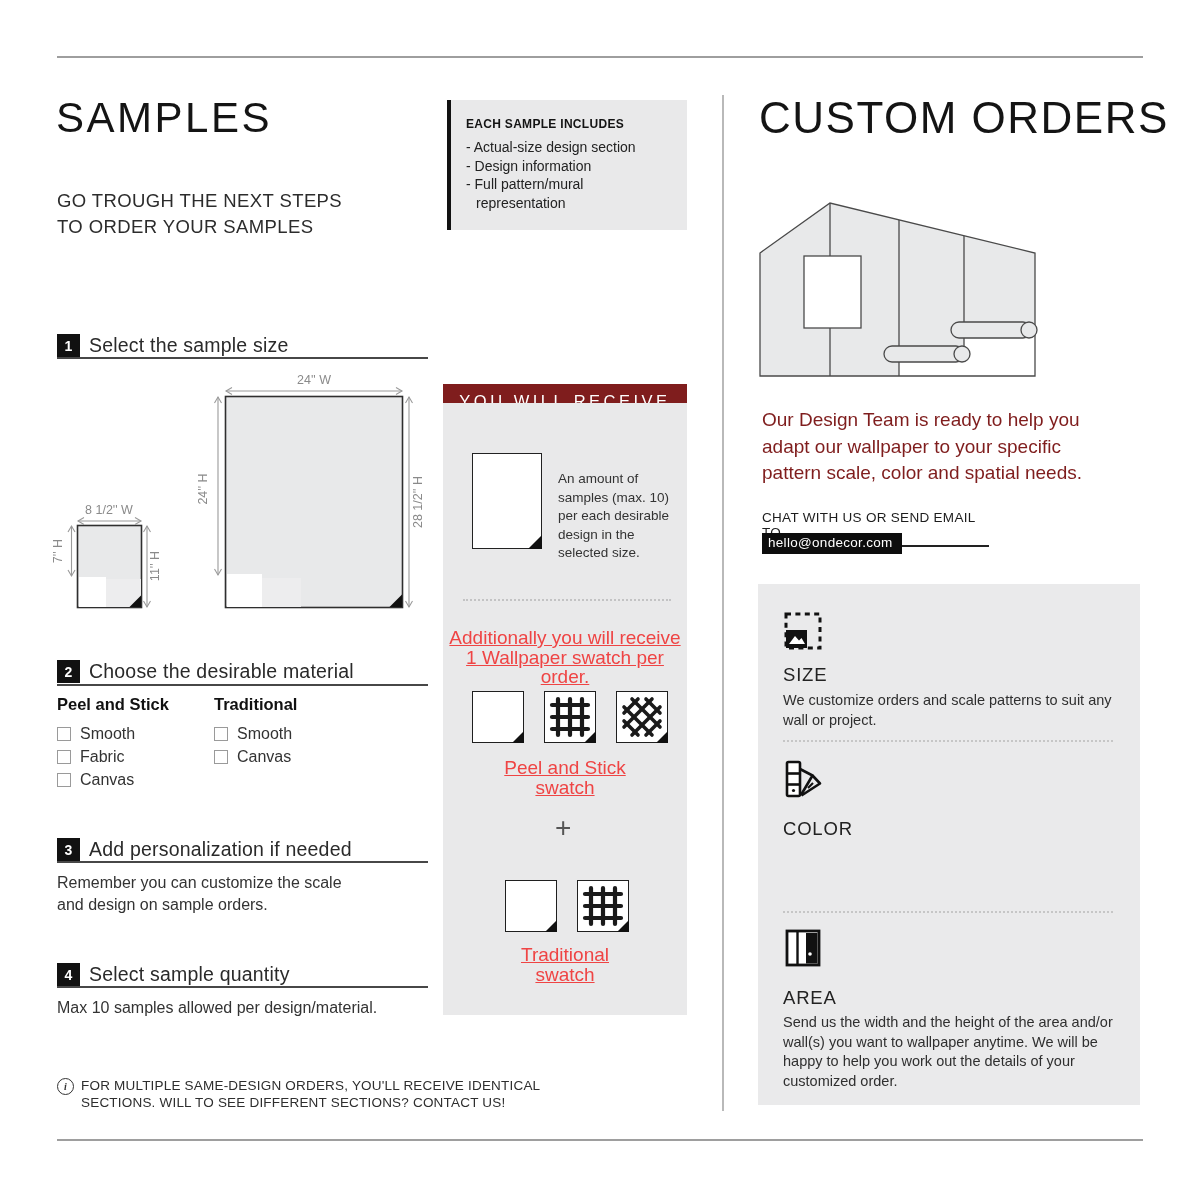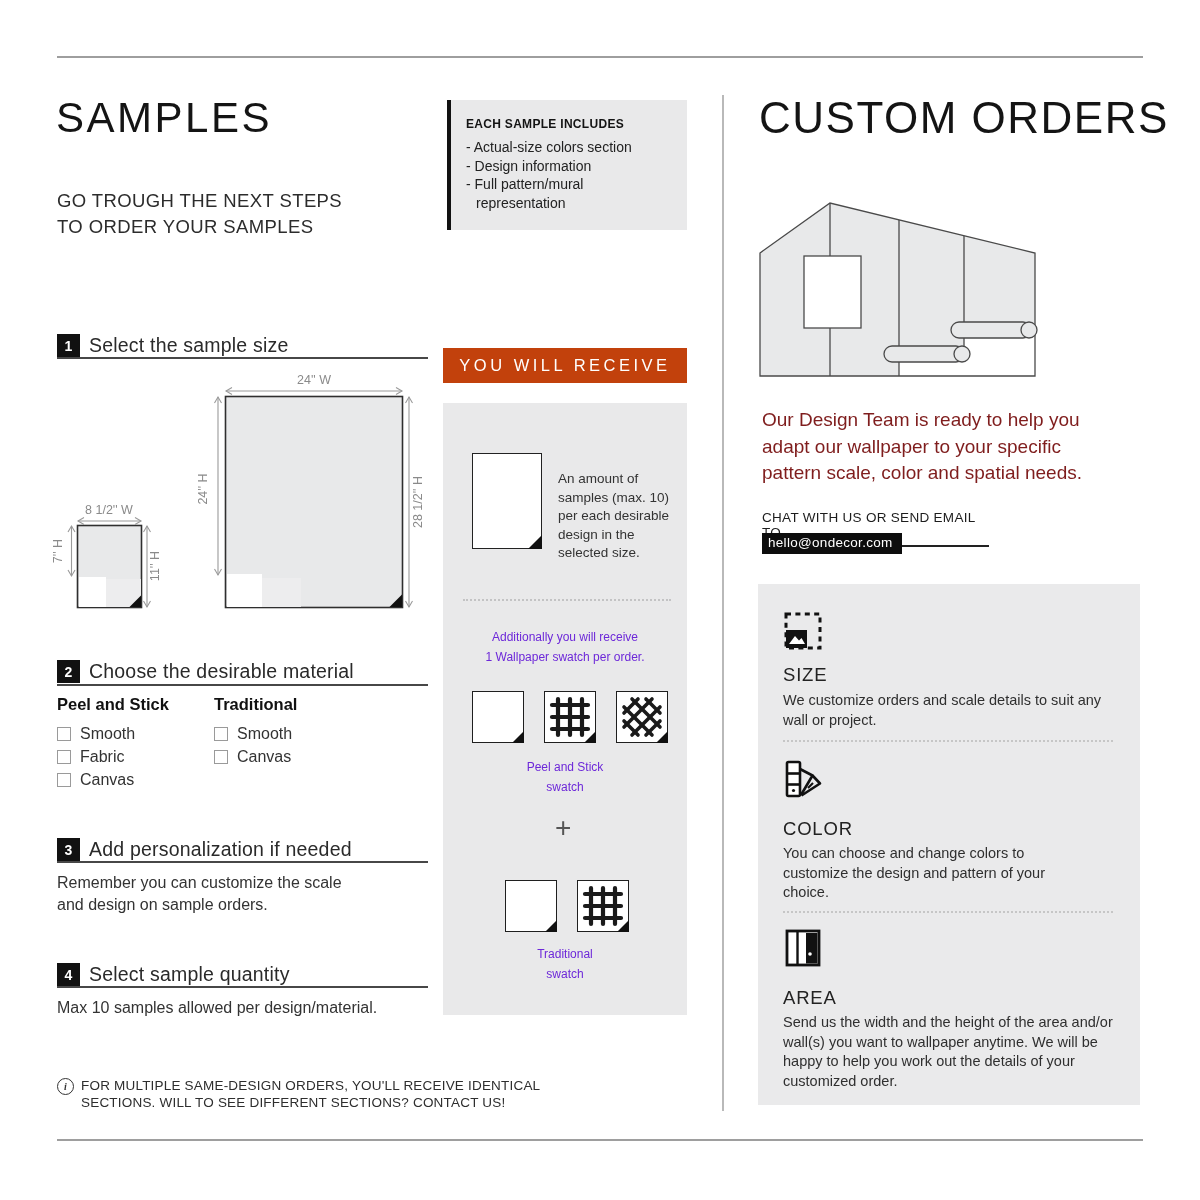--- a/index.html
+++ b/index.html
@@ -37,31 +37,31 @@
   .mat-label{font-size:16px;color:#333;}
 
   
   .foot-note{position:absolute;left:57px;top:1077px;display:flex;gap:7px;}
   .info-icon{width:15px;height:15px;border:1.5px solid #333;border-radius:50%;color:#333;
              font-size:10px;display:flex;align-items:center;justify-content:center;margin-top:1px;
              font-family:"Liberation Serif",serif;font-style:italic;font-weight:700;}
   .foot-text{font-size:13.5px;line-height:17px;color:#2e2e2e;letter-spacing:.2px;}
 
   
-  .receive-bar{position:absolute;left:443px;top:348px;width:244px;height:35px;background:#c2410c;
+  .receive-bar{position:absolute;left:443px;top:384px;width:244px;height:35px;background:#7f1d1d;
                color:#fff;display:flex;align-items:center;justify-content:center;
                font-size:16.5px;letter-spacing:3.5px;}
   .receive-panel{position:absolute;left:443px;top:403px;width:244px;height:612px;background:#e9e9ea;}
   .sample-sheet{position:absolute;background:#fff;border:1.6px solid #222;}
   .fold{position:absolute;right:-1px;bottom:-1px;width:0;height:0;
         border-left:14px solid transparent;border-bottom:14px solid #111;}
   .fold.small{border-left-width:12px;border-bottom-width:12px;}
   .panel-text{position:absolute;font-size:13.5px;line-height:18.5px;color:#333;}
   .dotted{position:absolute;border-top:2px dotted #c3c3c4;}
-  .center-text{position:absolute;text-align:center;font-size:12px;line-height:19.5px;color:#6d28d9;}
+  .center-text{position:absolute;text-align:center;font-size:19px;line-height:19.5px;color:#ef4444;text-decoration:underline;}
   .swatch{position:absolute;width:50px;height:50px;background:#fff;border:1.6px solid #1f1f1f;}
   .plus{position:absolute;font-size:28px;color:#555;font-weight:400;}
 
   
   .para-line{font-size:19px;line-height:26.5px;color:#7f1d1d;}
   .chat-label{position:absolute;left:762px;top:510px;width:227px;font-size:13.5px;color:#1d1d1d;
               letter-spacing:.3px;border-bottom:2px solid #222;padding-bottom:5px;}
   .email-badge{position:absolute;left:762px;top:533px;background:#0d0d0d;color:#fff;
                font-size:13.5px;padding:2px 9px 4px 6px;letter-spacing:.3px;}
   .custom-box{position:absolute;left:758px;top:584px;width:382px;height:521px;background:#eaeaeb;}
@@ -80,21 +80,21 @@
 
   <div class="big-title" style="left:56px;top:94px;">SAMPLES</div>
 
   <div class="intro" style="left:57px;top:188px;">
     <div>GO TROUGH THE NEXT STEPS</div>
     <div>TO ORDER YOUR SAMPLES</div>
   </div>
 
   <div class="includes-box">
     <div class="includes-title">EACH SAMPLE INCLUDES</div>
-    <div class="includes-item">- Actual-size colors section</div>
+    <div class="includes-item">- Actual-size design section</div>
     <div class="includes-item">- Design information</div>
     <div class="includes-item" style="width:196px;">- Full pattern/mural representation</div>
   </div>
 
   <div class="step-head" style="top:334px;">
     <span class="step-num">1</span>
     <span class="step-title">Select the sample size</span>
   </div>
   <div class="step-rule" style="top:357px;"></div>
 
@@ -308,36 +308,35 @@
   <div class="email-badge">hello@ondecor.com</div>
 
   <div class="custom-box"></div>
 
   <svg class="abs" style="left:783px;top:611px;" width="40" height="40" viewBox="0 0 40 40">
     <rect x="3" y="3" width="34" height="34" fill="none" stroke="#111" stroke-width="3" stroke-dasharray="5 4.4"></rect>
     <rect x="3" y="19" width="21" height="18" fill="#111"></rect>
     <path d="M6 33 L12 25 L16 29.5 L18.5 27 L22 33 Z" fill="#fff"></path>
   </svg>
   <div class="cbox-title" style="top:664px;">SIZE</div>
-  <div class="cbox-desc" style="top:691px;">We customize orders and scale details to suit any wall or project.</div>
+  <div class="cbox-desc" style="top:691px;">We customize orders and scale patterns to suit any wall or project.</div>
   <div class="cbox-divider" style="top:740px;"></div>
 
   <svg class="abs" style="left:783px;top:759px;" width="40" height="40" viewBox="0 0 40 40">
     <g stroke="#111" stroke-width="2.6" fill="#fff" stroke-linejoin="round">
       <path d="M17 10 L29.5 16.5 L18 36" fill="none"></path>
       <path d="M29.5 16.5 L37 24.5 L18.5 36.5" fill="none"></path>
       <rect x="4" y="3" width="13" height="34" rx="1.5"></rect>
       <line x1="4" y1="14.5" x2="17" y2="14.5"></line>
       <line x1="4" y1="25.5" x2="17" y2="25.5"></line>
     </g>
     <circle cx="10.5" cy="31.5" r="1.6" fill="#111"></circle>
     <line x1="25" y1="29" x2="30" y2="24" stroke="#111" stroke-width="2.2"></line>
   </svg>
   <div class="cbox-title" style="top:818px;">COLOR</div>
-  <div class="cbox-desc" style="top:844px;width:310px;">You can choose and change colors to customize the design and pattern of your choice.</div>
   <div class="cbox-divider" style="top:911px;"></div>
 
   <svg class="abs" style="left:783px;top:928px;" width="40" height="40" viewBox="0 0 40 40">
     <rect x="4" y="3" width="32" height="34" fill="#fff" stroke="#111" stroke-width="2.8"></rect>
     <line x1="14.5" y1="3" x2="14.5" y2="37" stroke="#111" stroke-width="2.4"></line>
     <rect x="23" y="5" width="11.5" height="30.5" fill="#111"></rect>
     <circle cx="27" cy="26" r="1.8" fill="#fff"></circle>
   </svg>
   <div class="cbox-title" style="top:987px;">AREA</div>
   <div class="cbox-desc" style="top:1013px;">Send us the width and the height of the area and/or wall(s) you want to wallpaper anytime. We will be happy to help you work out the details of your customized order.</div>

